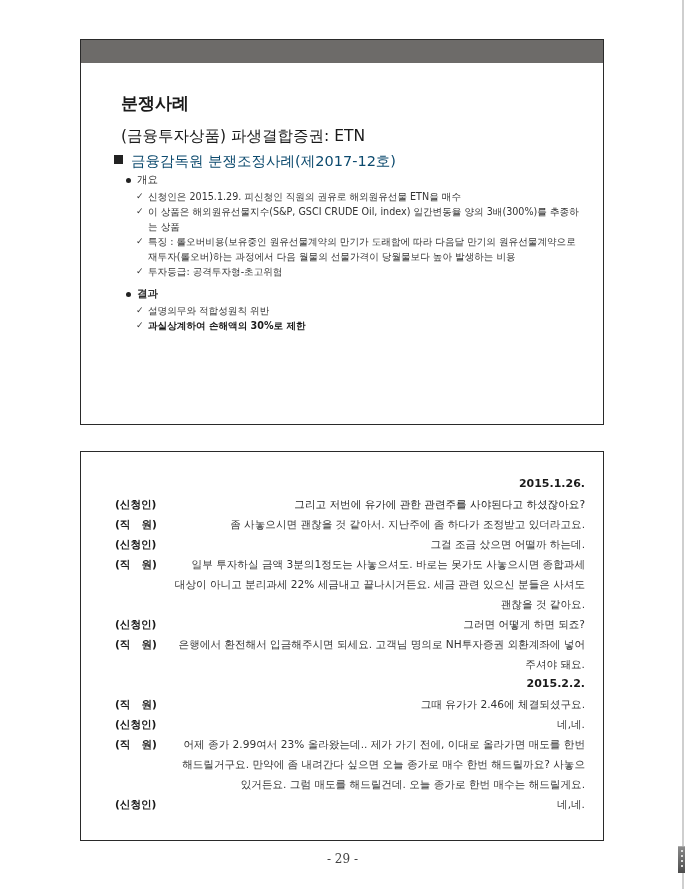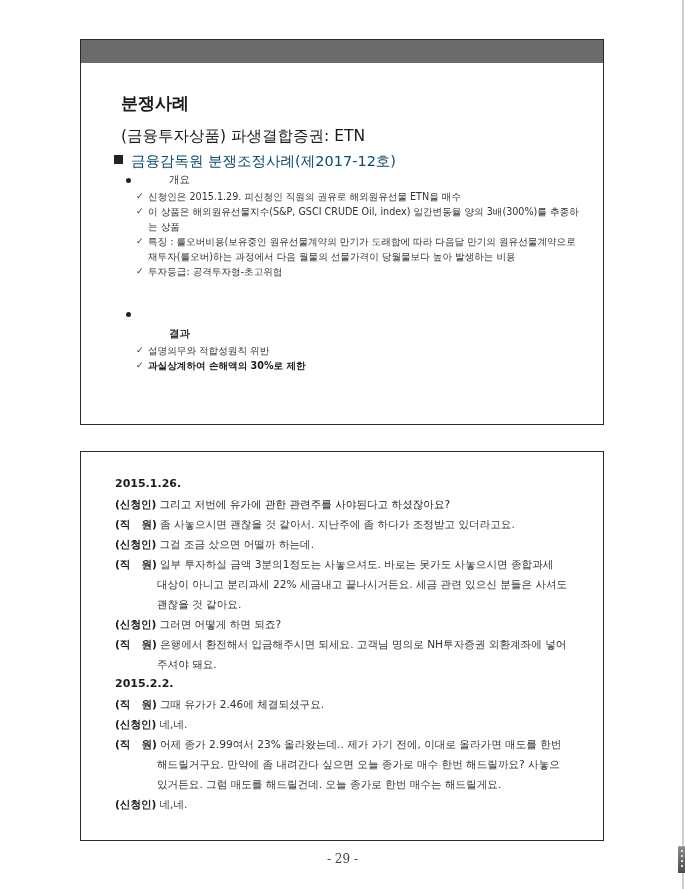--- a/index.html
+++ b/index.html
@@ -11,32 +11,32 @@
       position: absolute; left: 80px; width: 524px; border: 1.5px solid #2a2a2a; background: #fff; box-sizing: border-box;
     }
     #slide-box { top: 39px; height: 386px; }
     #dialog-box { top: 451px; height: 390px; }
     .slide-header-bar { position: absolute; left: 0; top: 0; right: 0; height: 23px; background: #6d6b69; }
     .slide-title { position: absolute; left: 40px; top: 52px; font-size: 17px; font-weight: bold; color: #1a1a1a; text-align: right; }
     .slide-subtitle { position: absolute; left: 40px; top: 86px; font-size: 15.5px; font-weight: normal; color: #1a1a1a; }
     .case-line { position: absolute; left: 33px; top: 112px; font-size: 14.5px; color: #0c4a6e; }
     .case-line .sq { display: inline-block; width: 9px; height: 9px; background: #222; margin-right: 8px; vertical-align: 2px; }
     .section { position: absolute; left: 45px; font-size: 10px; color: #333; }
-    .section .bullet-head { display: flex; align-items: center; margin-bottom: 2px; gap: 32px; }
+    .section .bullet-head { display: flex; align-items: center; margin-bottom: 2px; }
     .section .dot { display: inline-block; width: 5px; height: 5px; border-radius: 50%; background: #222; margin-right: 6px; }
     .section .head-text { font-size: 10.5px; }
-    .section .head-text.bold { font-weight: bold; margin-top: 40px; }
+    .section .head-text.bold { font-weight: bold; }
     .check-item { display: flex; margin-left: 10px; line-height: 15px; font-size: 9.6px; }
     .check-item .ck { width: 12px; flex: 0 0 12px; color: #333; font-size: 9px; }
     .check-item .txt { flex: 1; }
     .check-item.bold .txt { font-weight: bold; color: #1a1a1a; }
     #sec-overview { top: 133px; width: 460px; }
     #sec-result { top: 247px; width: 460px; }
 
-    .dialog { position: absolute; left: 34px; top: 22px; width: 470px; font-size: 10.6px; color: #333; }
+    .dialog { position: absolute; left: 34px; top: 22px; width: 470px; font-size: 10.6px; color: #333; text-align: right; }
     .dlg-date { font-weight: bold; color: #1a1a1a; font-size: 11px; line-height: 20px; }
     .dlg-row { display: flex; line-height: 20px; }
     .dlg-row .spk { font-weight: bold; color: #1a1a1a; white-space: pre; flex: 0 0 auto; margin-right: 3px; }
     .dlg-row .utt { flex: 1; }
     .dlg-row.emph .utt { font-weight: normal; color: #1a1a1a; }
     .cont { padding-left: 42px; line-height: 20px; }
 
     .page-number { position: absolute; left: 0; width: 685px; top: 852px; text-align: center; font-size: 12px; color: #444; font-family: "DejaVu Serif", serif; }
     .right-rule { position: absolute; left: 682px; top: 0; width: 2px; height: 889px; background: #cfcfcf; }
     .scroll-thumb { position: absolute; left: 678px; top: 846px; width: 7px; height: 26px; background: linear-gradient(#8a8a8a, #4c4c4c); border-top: 1px solid #aaa; }

